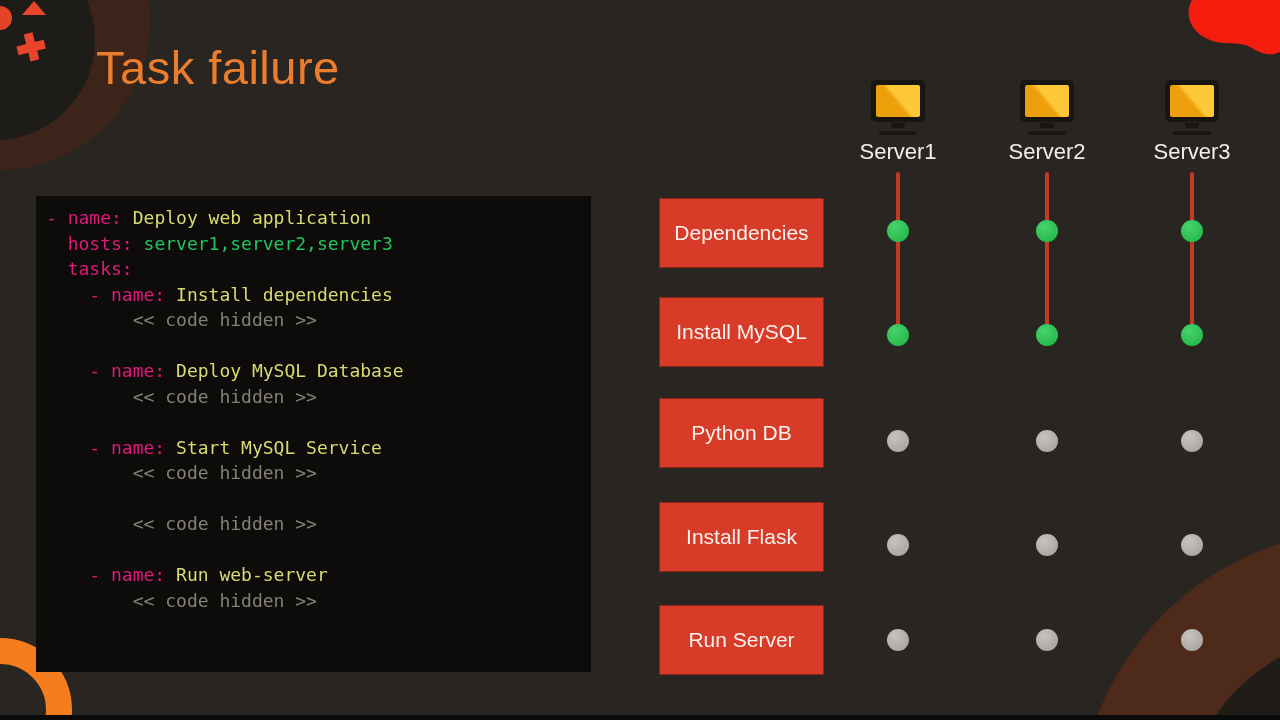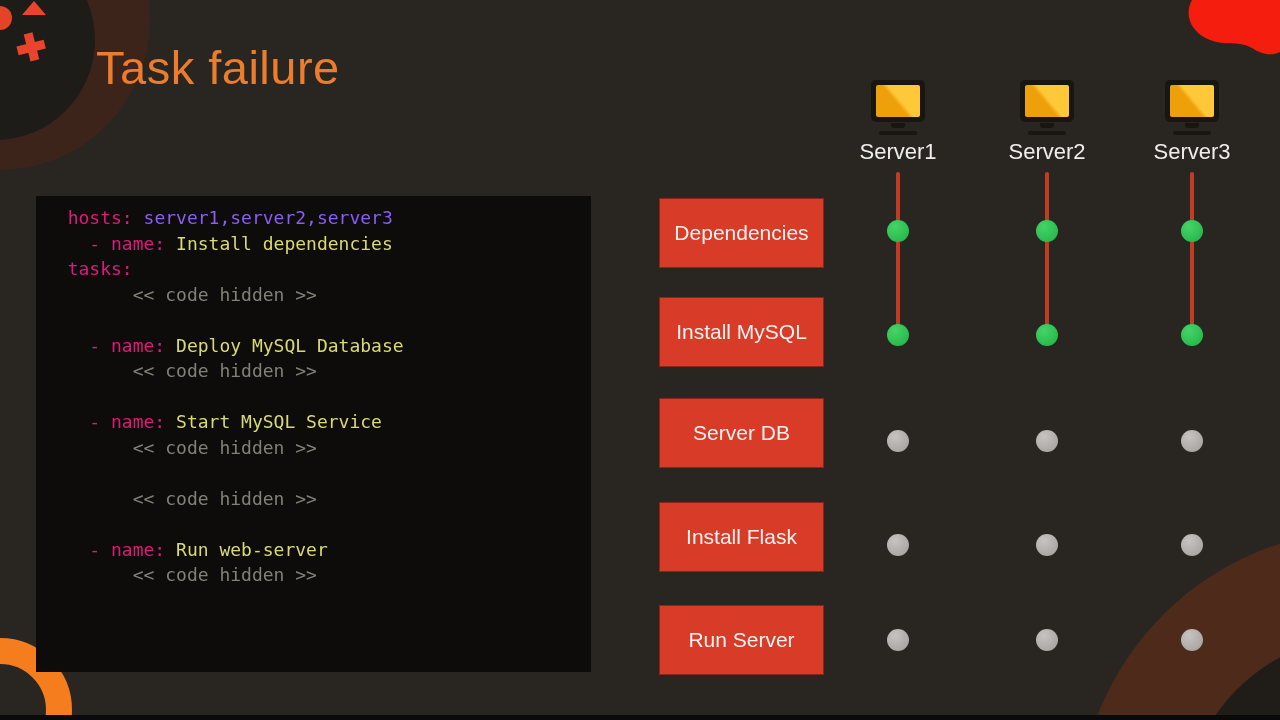--- a/index.html
+++ b/index.html
@@ -27,21 +27,21 @@
   .title{position:absolute;left:96px;top:40px;margin:0;font-size:47px;font-weight:300;
          color:#ec7d2d;letter-spacing:0.5px;z-index:5;}
 
   
   .codeblock{position:absolute;left:36px;top:196px;width:555px;height:476px;background:#0d0c0a;
              font-family:"DejaVu Sans Mono",monospace;font-size:18px;z-index:5;
              padding:9px 0 0 10px;box-sizing:border-box;}
   .cl{height:25.5px;line-height:25.5px;white-space:pre;}
   .k{color:#e0197d;}
   .v{color:#dada72;}
-  .w{color:#8b5cf6;}
+  .w{color:#22c55e;}
   .g{color:#838077;text-align:center;}
 
   
   .task-btn{position:absolute;left:659px;width:165px;height:70px;background:#d83b27;
     box-shadow:inset 0 0 0 1px rgba(50,10,5,.45);color:#f6f2ef;font-size:21px;
     display:flex;align-items:center;justify-content:center;z-index:5;cursor:pointer;}
   .b1{top:198px}.b2{top:297px}.b3{top:398px}.b4{top:502px}.b5{top:605px}
 
   
   .col{position:absolute;top:0;width:120px;height:720px;z-index:4;}
@@ -74,40 +74,41 @@
   <svg class="dec dec-blob" data-name="red-blob-decoration" width="100" height="60" viewBox="0 0 100 60">
     <path d="M12,0 C4,14 10,32 30,40 C44,46 58,40 72,48 C80,53 90,57 100,52 L100,0 Z" fill="#f41d0e"></path>
   </svg>
   <div class="dec dec-orange-ring" data-name="orange-ring-decoration"></div>
   <div class="dec dec-maroon-outer" data-name="maroon-ring-decoration"></div>
   <div class="dec dec-maroon-inner" data-name="maroon-ring-hole"></div>
 
   <h1 class="title" data-name="slide-title">Task failure</h1>
 
   <div class="codeblock" data-name="code-block">
+    <div class="cl" data-name="code-line"><span class="k">- name: </span><span class="v">Deploy web application</span></div>
     <div class="cl" data-name="code-line"><span class="k">  hosts: </span><span class="w">server1,server2,server3</span></div>
+    <div class="cl" data-name="code-line"><span class="k">  tasks:</span><span></span></div>
     <div class="cl" data-name="code-line"><span class="k">    - name: </span><span class="v">Install dependencies</span></div>
-    <div class="cl" data-name="code-line"><span class="k">  tasks:</span><span></span></div>
     <div class="cl" data-name="code-line"><span class="g">        &lt;&lt; code hidden &gt;&gt;</span><span></span></div>
     <div class="cl" data-name="code-line"><span></span><span></span></div>
     <div class="cl" data-name="code-line"><span class="k">    - name: </span><span class="v">Deploy MySQL Database</span></div>
     <div class="cl" data-name="code-line"><span class="g">        &lt;&lt; code hidden &gt;&gt;</span><span></span></div>
     <div class="cl" data-name="code-line"><span></span><span></span></div>
     <div class="cl" data-name="code-line"><span class="k">    - name: </span><span class="v">Start MySQL Service</span></div>
     <div class="cl" data-name="code-line"><span class="g">        &lt;&lt; code hidden &gt;&gt;</span><span></span></div>
     <div class="cl" data-name="code-line"><span></span><span></span></div>
     <div class="cl" data-name="code-line"><span class="g">        &lt;&lt; code hidden &gt;&gt;</span><span></span></div>
     <div class="cl" data-name="code-line"><span></span><span></span></div>
     <div class="cl" data-name="code-line"><span class="k">    - name: </span><span class="v">Run web-server</span></div>
     <div class="cl" data-name="code-line"><span class="g">        &lt;&lt; code hidden &gt;&gt;</span><span></span></div>
   </div>
 
   <div class="task-btn b1" data-name="task-button-dependencies">Dependencies</div>
   <div class="task-btn b2" data-name="task-button-install-mysql">Install MySQL</div>
-  <div class="task-btn b3" data-name="task-button-start-db">Server DB</div>
+  <div class="task-btn b3" data-name="task-button-start-db">Python DB</div>
   <div class="task-btn b5" data-name="task-button-run-server">Run Server</div>
   <div class="task-btn b4" data-name="task-button-install-flask">Install Flask</div>
 
   <div class="col c1" data-name="server-column-1">
     <div class="monitor" data-name="monitor-icon">
       <div class="m-frame" data-name="monitor-frame">
           <div class="m-screen" data-name="monitor-screen"></div>
         </div>
       <div class="m-neck" data-name="monitor-neck"></div>
       <div class="m-base" data-name="monitor-base"></div>

